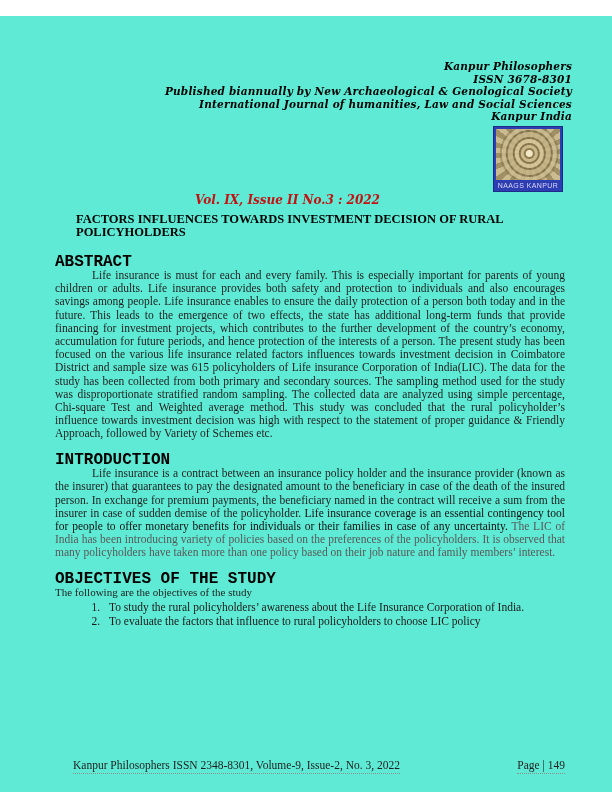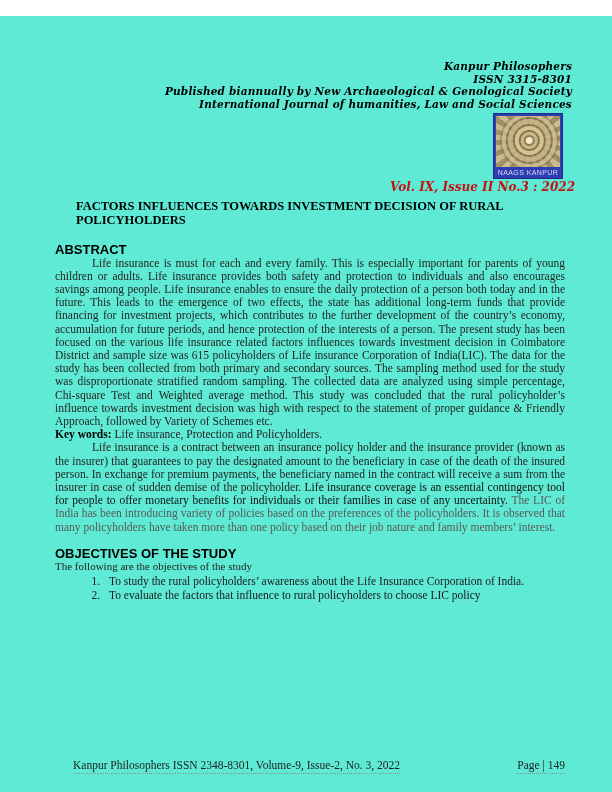--- a/index.html
+++ b/index.html
@@ -31,37 +31,37 @@
         rgba(125,105,62,0.35) 0 9deg, rgba(228,214,170,0.45) 9deg 18deg);
   }
   .logo-caption{
     position:absolute;left:2px;right:2px;bottom:1px;height:9px;
     display:flex;align-items:center;justify-content:center;
     font-family:"Liberation Sans","DejaVu Sans",sans-serif;
     font-size:7px;letter-spacing:0.4px;color:#ded9f8;white-space:nowrap;overflow:hidden;
   }
   .vol-line{
     color:#c41212;font-family:"DejaVu Serif",serif;font-style:italic;font-weight:bold;
-    font-size:12px;line-height:13px;text-align:right;padding-right:37px;
+    font-size:12px;line-height:13px;text-align:center;padding-right:37px;
   }
   
   .title{
     margin:6px auto 0;max-width:460px;text-align:left;
     font-weight:bold;font-size:12.5px;line-height:13.5px;color:#000;
   }
   .author{
     margin:9px auto 0;max-width:487px;text-align:center;
     font-size:11.5px;line-height:13.5px;color:#1a1a1a;
   }
   .author .name{font-weight:bold;color:#000;}
   
   .content{margin:0 47px 0 55px;}
   .section-heading{
-    margin:0;font-size:13px;line-height:13.5px;font-weight:bold;color:#000;
-    font-family:Liberation Sans, sans-serif;
+    margin:0;font-size:16px;line-height:13.5px;font-weight:bold;color:#000;
+    font-family:Liberation Mono, monospace;
   }
   .abstract-heading{margin-top:16px;}
   .intro-heading{margin-top:13px;}
   .obj-heading{margin-top:13px;}
   p.bodytext{margin:0;font-size:11.5px;line-height:13.2px;text-align:justify;color:#1f1f1f;}
   p.first-indent{text-indent:37px;}
   .keywords{margin:0;font-size:11.5px;line-height:13.2px;color:#1f1f1f;}
   .keywords .kw-label{font-weight:bold;color:#000;}
   .intro-strong{font-weight:normal;color:#111;}
   .intro-gray{color:#595959;}
@@ -76,41 +76,42 @@
   }
   .page-footer span{border-bottom:1px dotted #8f8f8f;padding-bottom:1px;}
 </style>
 </head>
 <body>
 
 <div class="page">
 
   <div class="masthead">
     <div class="masthead-line">Kanpur Philosophers</div>
-    <div class="masthead-line">ISSN 3315-8301</div>
+    <div class="masthead-line">ISSN 3678-8301</div>
     <div class="masthead-line">Published biannually by New Archaeological &amp; Genological Society</div>
     <div class="masthead-line">International Journal of humanities, Law and Social Sciences</div>
+    <div class="masthead-line">Kanpur India</div>
 
     <div class="logo">
       <div class="logo-art"></div>
       <div class="logo-caption">NAAGS KANPUR</div>
     </div>
 
     <div class="vol-line">Vol. IX, Issue II No.3 : 2022</div>
   </div>
 
   <h1 class="title">FACTORS INFLUENCES TOWARDS INVESTMENT DECISION OF RURAL POLICYHOLDERS</h1>
 
 
   <div class="content">
 
     <h2 class="section-heading abstract-heading">ABSTRACT</h2>
     <p class="bodytext first-indent">Life insurance is must for each and every family. This is especially important for parents of young children or adults. Life insurance provides both safety and protection to individuals and also encourages savings among people. Life insurance enables to ensure the daily protection of a person both today and in the future. This leads to the emergence of two effects, the state has additional long-term funds that provide financing for investment projects, which contributes to the further development of the country’s economy, accumulation for future periods, and hence protection of the interests of a person. The present study has been focused on the various life insurance related factors influences towards investment decision in Coimbatore District and sample size was 615 policyholders of Life insurance Corporation of India(LIC). The data for the study has been collected from both primary and secondary sources. The sampling method used for the study was disproportionate stratified random sampling. The collected data are analyzed using simple percentage, Chi-square Test and Weighted average method. This study was concluded that the rural policyholder’s influence towards investment decision was high with respect to the statement of proper guidance &amp; Friendly Approach, followed by Variety of Schemes etc.</p>
-    <p class="keywords"><span class="kw-label">Key words:</span><span> Life insurance, Protection and Policyholders.</span></p>
 
+    <h2 class="section-heading intro-heading">INTRODUCTION</h2>
     <p class="bodytext first-indent"><span>Life insurance is a contract between an insurance policy holder and the insurance provider (known as the insurer) that guarantees to pay the designated amount to the beneficiary in case of the death of the insured person. In exchange for premium payments, the beneficiary named in the contract will receive a sum from the insurer in case of sudden demise of the policyholder. </span><span class="intro-strong">Life insurance coverage is an essential contingency tool for people to offer monetary benefits for individuals or their families in case of any uncertainty. </span><span class="intro-gray">The LIC of India has been introducing variety of policies based on the preferences of the policyholders. It is observed that many policyholders have taken more than one policy based on their job nature and family members’ interest.</span></p>
 
     <h2 class="section-heading obj-heading">OBJECTIVES OF THE STUDY</h2>
     <p class="obj-lead">The following are the objectives of the study</p>
     <ol class="obj-list">
       <li>To study the rural policyholders’ awareness about the Life Insurance Corporation of India.</li>
       <li>To evaluate the factors that influence to rural policyholders to choose LIC policy</li>
     </ol>
 
   </div>

